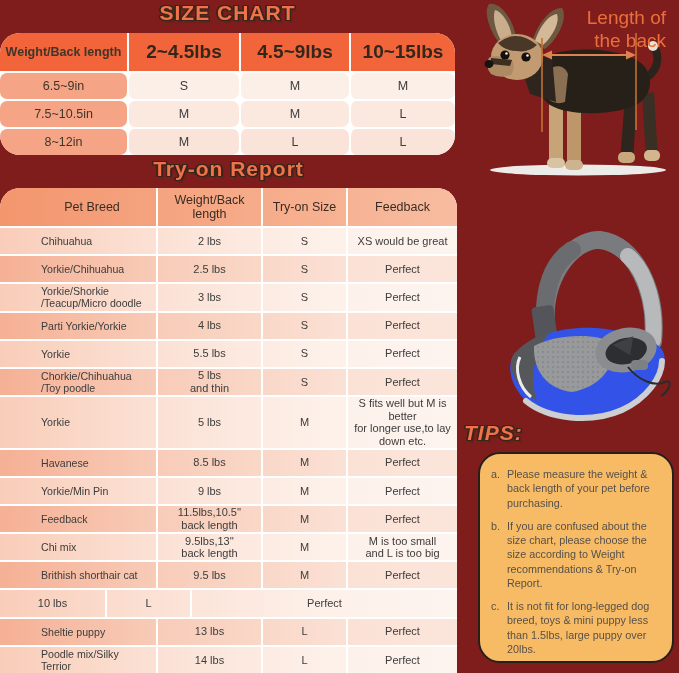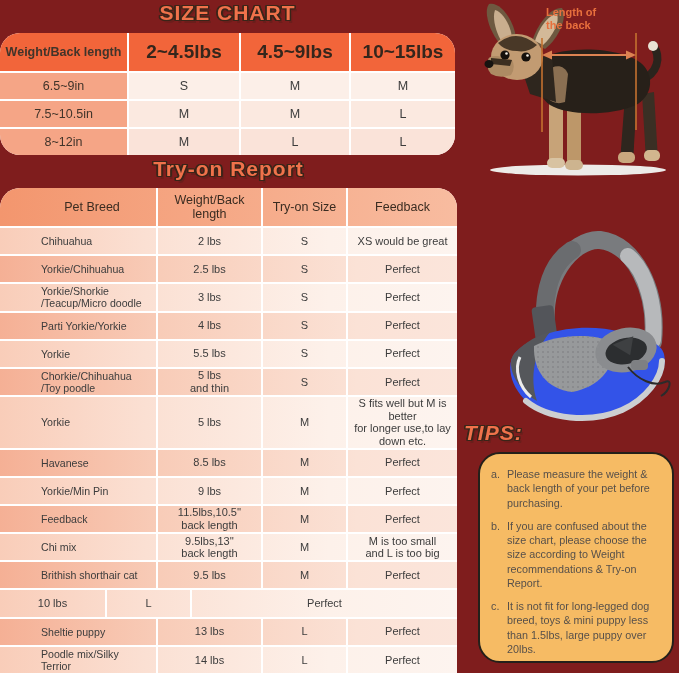--- a/index.html
+++ b/index.html
@@ -32,41 +32,41 @@
   #size-table .c0{width:127px;}
   #size-table .c1{width:112px;}
   #size-table .c2{width:110px;}
   #size-table .c3{flex:1;}
   #size-table .head .tcell{background:#F2653A;font-weight:600;font-size:19px;color:#35261c;}
   #size-table .trow .tcell.c0{background:#F5A586;font-size:12.5px;color:#41342a;}
   #size-table .head .tcell.c0{background:#F2653A;}
   #size-table .r0 .tcell:not(.c0){background:#FCEFE8;}
   #size-table .r1 .tcell:not(.c0){background:#FBE9E0;}
   #size-table .r2 .tcell:not(.c0){background:#FAE3D9;}
-  #size-table .trow:not(.head) .tcell{font-size:12.5px;}
+  #size-table .trow:not(.head) .tcell{font-size:12.5px;border-radius:7px;}
   
   #tryon-table{left:0;top:188px;width:457px;height:485px;border-radius:20px 20px 0 0;}
   #tryon-table .c0{width:128px;margin-left:28px;}
   #tryon-table .c1{width:105px;}
   #tryon-table .c2{width:85px;}
   #tryon-table .c3{flex:1;}
   #tryon-table .head{background:linear-gradient(90deg,#F3966E,#F8BCA0);}
   #tryon-table .head .tcell{font-size:12.5px;color:#3a2c21;}
   #tryon-table .trow.odd{background:linear-gradient(90deg,#F9CDB9 0%,#FBE0D3 32%,#FDF1EA 72%,#FDF4EF 100%);}
   #tryon-table .trow.even{background:linear-gradient(90deg,#F5B095 0%,#F8CCB8 35%,#FBE2D6 78%,#FBE5DB 100%);}
   #tryon-table .trow:not(.head) .tcell{font-size:11px;}
   #tryon-table .trow:not(.head) .tcell.c0{
     justify-content:flex-start;text-align:left;padding-left:13px;font-size:10.6px;
   }
   
   #dog-fig{position:absolute;left:458px;top:0;width:221px;height:180px;}
   #dog-fig svg{position:absolute;left:0;top:0;}
   #back-length-label{
-    position:absolute;left:88px;top:6px;width:120px;text-align:left;
-    color:#E8703D;font-size:11px;line-height:1.22;white-space:pre-line;font-weight:700;
+    position:absolute;left:88px;top:6px;width:120px;text-align:right;
+    color:#E8703D;font-size:19px;line-height:1.22;white-space:pre-line;font-weight:400;
   }
   
   #bag-fig{position:absolute;left:486px;top:210px;width:190px;height:215px;}
   
   #tips-box{
     position:absolute;left:478px;top:452px;width:196px;height:211px;box-sizing:border-box;
     background:#F6BB64;border:2.5px solid #24201a;border-radius:22px;
     padding:13px 9px 8px 11px;
   }
   .tip-item{display:flex;margin-bottom:9px;color:#57504a;font-size:10.8px;line-height:1.32;}

